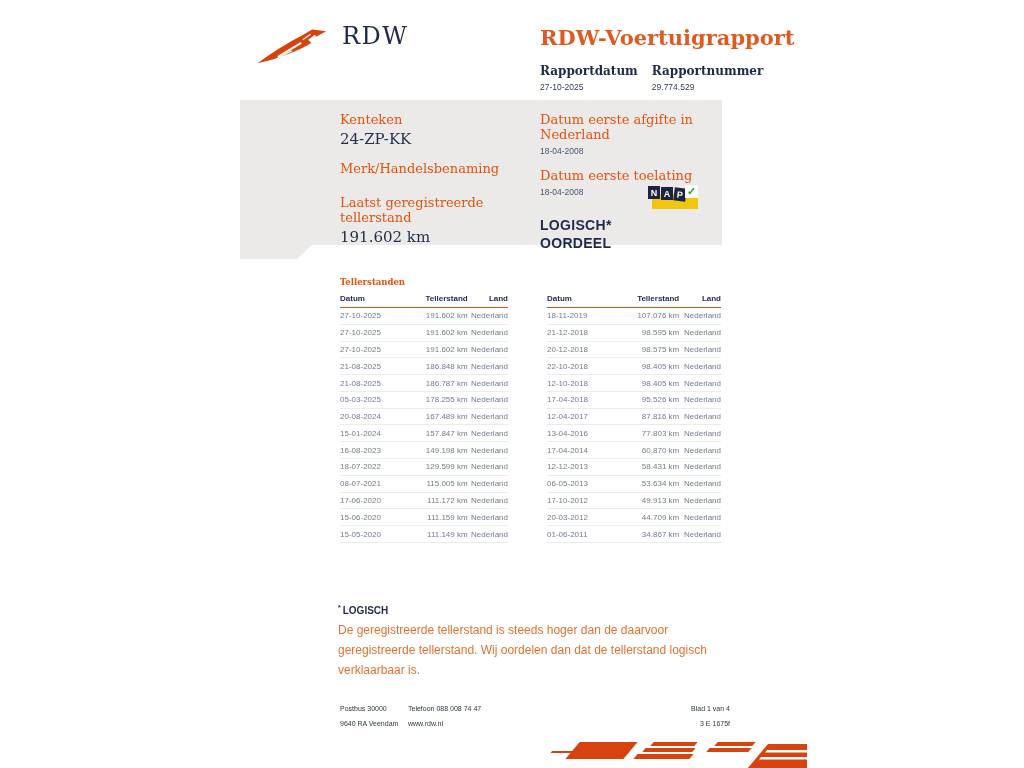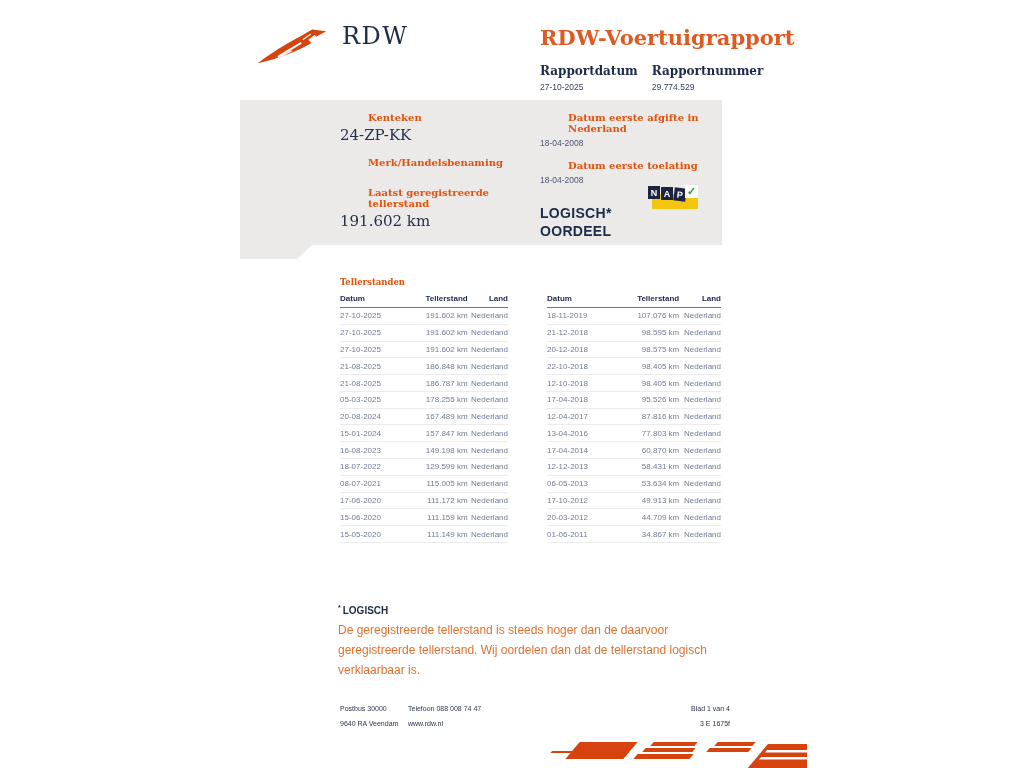--- a/index.html
+++ b/index.html
@@ -21,22 +21,22 @@
   .meta-label { font-family:"DejaVu Serif","Liberation Serif",serif; font-weight:bold;
     font-size:12px; color:#1c2b4a; }
   .meta-value { font-size:8.5px; color:#35405c; margin-top:4px; }
 
   
   .summary-box { position:absolute; left:240px; top:100px; width:482px; height:145px;
     background:#eceae8; }
   .summary-tab { position:absolute; left:240px; top:245px; width:72px; height:14px;
     background:#eceae8; clip-path:polygon(0 0, 100% 0, calc(100% - 15px) 100%, 0 100%); }
 
-  .field-label { font-family:"DejaVu Serif","Liberation Serif",serif; font-weight:bold;
-    font-size:10px; color:#e2520e;margin-left:28px; }
+  .field-label { font-family:"DejaVu Serif","Liberation Serif",serif; font-weight:normal;
+    font-size:13px; color:#e2520e; }
   .field-value-lg { font-family:"DejaVu Serif","Liberation Serif",serif;
     font-size:15px; color:#242f4e; margin-top:3px; line-height:1.25; }
   .field-value-sm { font-size:8.5px; color:#4a5572; margin-top:4px; }
 
   .col-left  { position:absolute; left:340px; top:112px; width:185px; }
   .col-right { position:absolute; left:540px; top:112px; width:185px; }
   .fgap { margin-top:12px; }
   .fgap-lg { margin-top:19px; }
 
   .oordeel { margin-top:19px; font-size:14px; font-weight:800; color:#1c2b4a;

